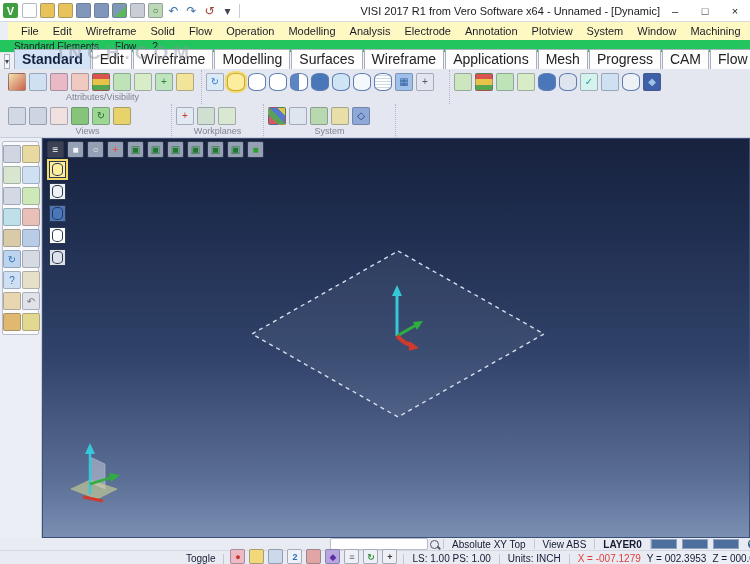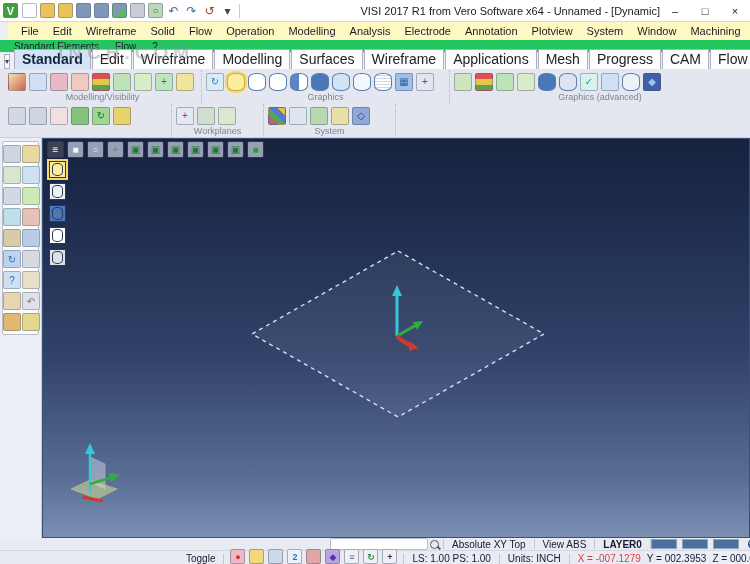--- a/index.html
+++ b/index.html
@@ -168,64 +168,63 @@
           <span class="icon16" style="background: linear-gradient(135deg, rgb(240, 230, 176), rgb(207, 95, 79));"></span>
           <span class="icon16" style="background: rgb(207, 224, 242);"></span>
           <span class="icon16" style="background: rgb(233, 185, 198);"></span>
           <span class="icon16" style="background: rgb(240, 201, 192);"></span>
           <span class="icon16" style="background: linear-gradient(rgb(217, 83, 79) 33%, rgb(232, 195, 74) 33%, rgb(232, 195, 74) 66%, rgb(87, 165, 81) 66%);"></span>
           <span class="icon16" style="background: rgb(191, 227, 184);"></span>
           <span class="icon16" style="background: rgb(216, 236, 200);"></span>
           <span class="icon16" style="background: rgb(191, 229, 191); color: rgb(46, 125, 50);">+</span>
           <span class="icon16" style="background: rgb(242, 228, 154);"></span>
         </div>
-      <div class="rlabel">Modelling/Visibility</div>
+      <div class="rlabel">Attributes/Visibility</div>
     </div>
     <div class="rgroup" style="width:248px">
       <div class="ricons">
           <span class="icon16" style="background: rgb(220, 233, 247); color: rgb(47, 127, 208);">↻</span>
           <span class="icon16 cyl sel" style="background: rgb(252, 238, 158);"></span>
           <span class="icon16 cyl" style="background: rgb(255, 255, 255);"></span>
           <span class="icon16 cyl" style="background: rgb(255, 255, 255);"></span>
           <span class="icon16 cyl" style="background: linear-gradient(90deg, rgb(91, 133, 196) 50%, rgb(255, 255, 255) 50%);"></span>
           <span class="icon16 cyl" style="background: rgb(74, 118, 186);"></span>
           <span class="icon16 cyl" style="background: rgb(207, 228, 245);"></span>
           <span class="icon16 cyl" style="background: rgb(244, 247, 251);"></span>
           <span class="icon16 cyl" style="background: repeating-linear-gradient(0deg, rgb(255, 255, 255), rgb(255, 255, 255) 2px, rgb(157, 179, 208) 3px);"></span>
           <span class="icon16" style="background: rgb(159, 192, 232); color: rgb(44, 92, 158);">▦</span>
           <span class="icon16" style="background: rgb(227, 230, 238); color: rgb(85, 85, 102);">+</span>
         </div>
-      <div class="rlabel">Graphics</div>
     </div>
     <div class="rgroup" style="flex:1;border-right:none">
       <div class="ricons">
           <span class="icon16" style="background: rgb(205, 230, 192);"></span>
           <span class="icon16" style="background: linear-gradient(rgb(217, 83, 79) 33%, rgb(232, 195, 74) 33%, rgb(232, 195, 74) 66%, rgb(87, 165, 81) 66%);"></span>
           <span class="icon16" style="background: rgb(191, 227, 184);"></span>
           <span class="icon16" style="background: rgb(216, 236, 200);"></span>
           <span class="icon16 cyl" style="background: rgb(74, 118, 186);"></span>
           <span class="icon16 cyl" style="background: rgb(223, 229, 238);"></span>
           <span class="icon16" style="background: rgb(214, 242, 239); color: rgb(31, 158, 142);">✓</span>
           <span class="icon16" style="background: rgb(207, 224, 242);"></span>
           <span class="icon16 cyl" style="background: rgb(238, 241, 246);"></span>
           <span class="icon16" style="background: rgb(63, 95, 168); color: rgb(159, 196, 232);">◆</span>
         </div>
-      <div class="rlabel">Graphics (advanced)</div>
     </div>
   </div>
   <div class="rrow">
     <div class="rgroup" style="width:168px">
       <div class="ricons">
           <span class="icon16" style="background: rgb(211, 217, 228);"></span>
           <span class="icon16" style="background: rgb(205, 213, 226);"></span>
           <span class="icon16" style="background: rgb(240, 224, 224);"></span>
           <span class="icon16" style="background: rgb(134, 196, 122);"></span>
           <span class="icon16" style="background: rgb(159, 214, 148); color: rgb(30, 110, 40);">↻</span>
           <span class="icon16" style="background: rgb(232, 210, 106);"></span>
         </div>
+      <div class="rlabel">Views</div>
     </div>
     <div class="rgroup" style="width:92px">
       <div class="ricons">
           <span class="icon16" style="background: rgb(227, 233, 242); color: rgb(192, 57, 43);">+</span>
           <span class="icon16" style="background: rgb(207, 224, 208);"></span>
           <span class="icon16" style="background: rgb(217, 232, 208);"></span>
         </div>
       <div class="rlabel">Workplanes</div>
     </div>
     <div class="rgroup" style="width:132px">

